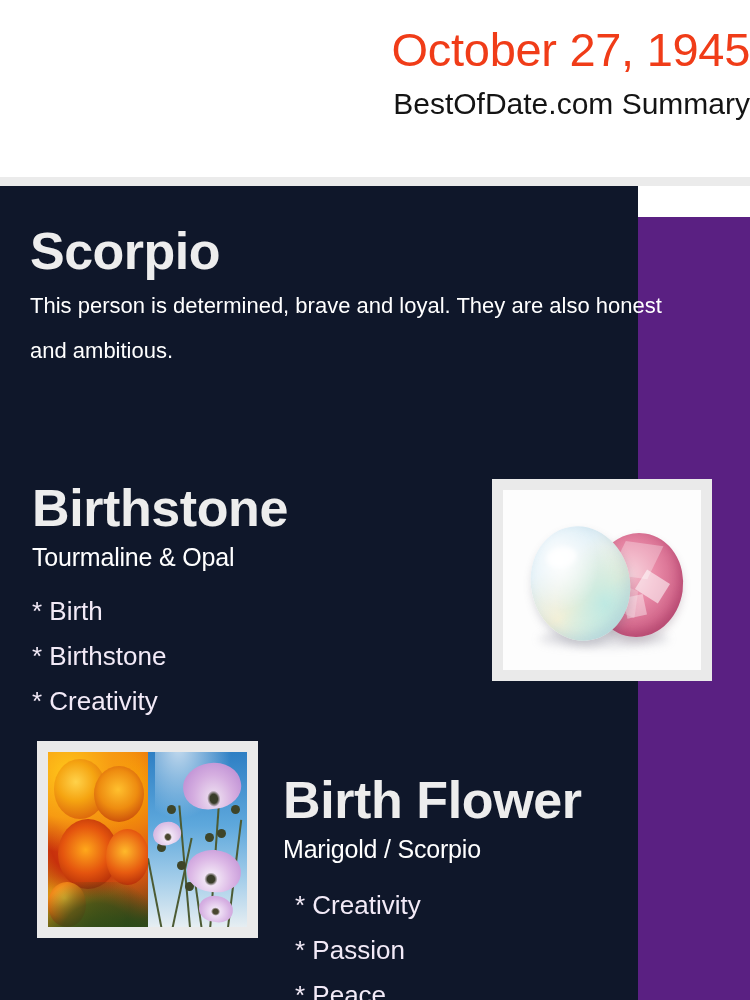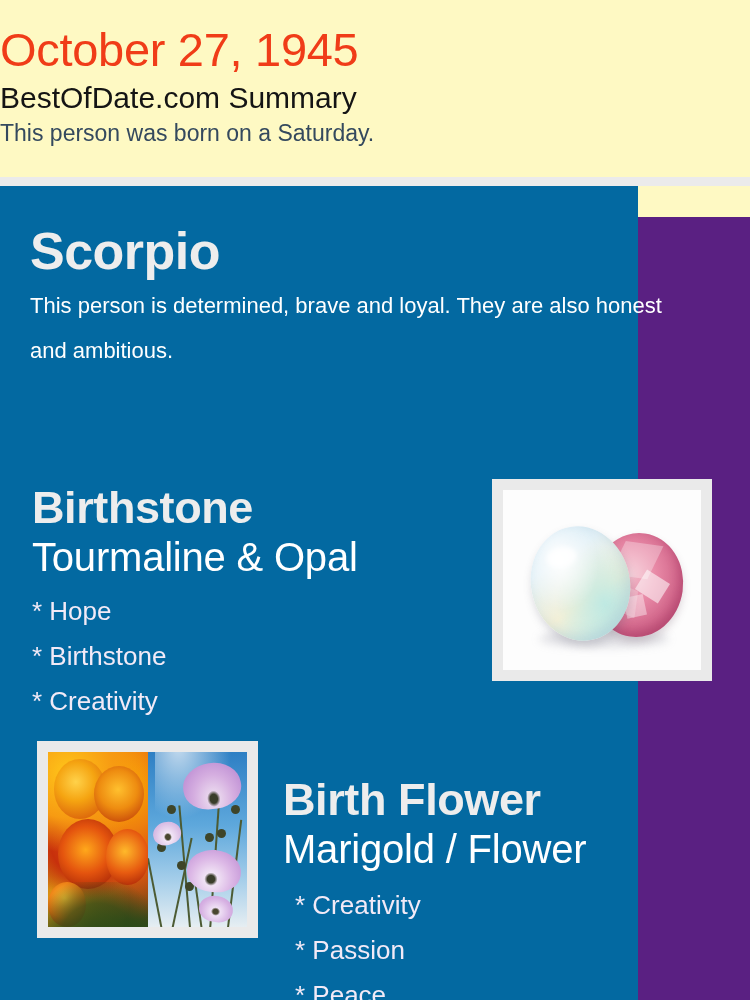--- a/index.html
+++ b/index.html
@@ -22,35 +22,35 @@
     background: #5A2082;
     overflow: hidden;
   }
 
   
   .header {
     position: absolute;
     top: 0; left: 0;
     width: 750px;
     height: 217px;
-    background: #fef9c3;
-    text-align: left;
+    background: #ffffff;
+    text-align: right;
   }
 
   .header-date {
     margin-top: 22px;
     font-size: 47px;
     line-height: 56px;
     font-weight: 400;
     color: #F03C18;
     letter-spacing: -0.3px;
   }
 
   .header-site {
-    margin-top: 2px;
+    margin-top: 8px;
     font-size: 30px;
     line-height: 36px;
     font-weight: 400;
     color: #141414;
   }
 
   .header-note {
     margin-top: 3px;
     font-size: 23px;
     line-height: 28px;
@@ -65,21 +65,21 @@
     height: 9px;
     background: #EBEBEB;
   }
 
   
   .body-panel {
     position: absolute;
     top: 186px; left: 0;
     width: 638px;
     height: 814px;
-    background: #0369a1;
+    background: #0f172a;
   }
 
   
   .zodiac {
     position: absolute;
     top: 35px;
     left: 30px;
     width: 670px;
   }
 
@@ -102,29 +102,29 @@
 
   
   .birthstone {
     position: absolute;
     top: 295px;
     left: 32px;
     width: 440px;
   }
 
   .section-title {
-    font-size: 45px;
+    font-size: 52px;
     line-height: 54px;
     font-weight: 700;
     color: #EDEDED;
     letter-spacing: -0.4px;
   }
 
   .section-sub {
-    font-size: 40px;
+    font-size: 25px;
     line-height: 44px;
     font-weight: 400;
     color: #FFFFFF;
     letter-spacing: -0.2px;
   }
 
   .trait-list {
     margin-top: 10px;
     list-style: none;
   }
@@ -356,36 +356,35 @@
   }
 </style>
 </head>
 <body>
 
 <div class="page">
 
   <div class="header">
     <div class="header-date">October 27, 1945</div>
     <div class="header-site">BestOfDate.com Summary</div>
-    <div class="header-note">This person was born on a Saturday.</div>
   </div>
   <div class="header-rule"></div>
 
   <div class="body-panel">
 
     <div class="zodiac">
       <div class="zodiac-name">Scorpio</div>
       <div class="zodiac-desc">This person is determined, brave and loyal. They are also honest and ambitious.</div>
     </div>
 
     <div class="birthstone">
       <div class="section-title">Birthstone</div>
       <div class="section-sub">Tourmaline &amp; Opal</div>
       <ul class="trait-list">
-        <li>* Hope</li>
+        <li>* Birth</li>
         <li>* Birthstone</li>
         <li>* Creativity</li>
       </ul>
     </div>
 
     <div class="photo-frame gem">
       <div class="photo-inner">
         <div class="gem-scene">
           <div class="gem-shadow"></div>
           <div class="tourmaline">
@@ -432,21 +431,21 @@
             <span class="petal-flower p3"></span>
             <span class="petal-flower p4"></span>
           </div>
 
         </div>
       </div>
     </div>
 
     <div class="birthflower">
       <div class="section-title">Birth Flower</div>
-      <div class="section-sub">Marigold / Flower</div>
+      <div class="section-sub">Marigold / Scorpio</div>
       <ul class="trait-list">
         <li>* Creativity</li>
         <li>* Passion</li>
         <li>* Peace</li>
       </ul>
     </div>
 
   </div>
 </div>
 

